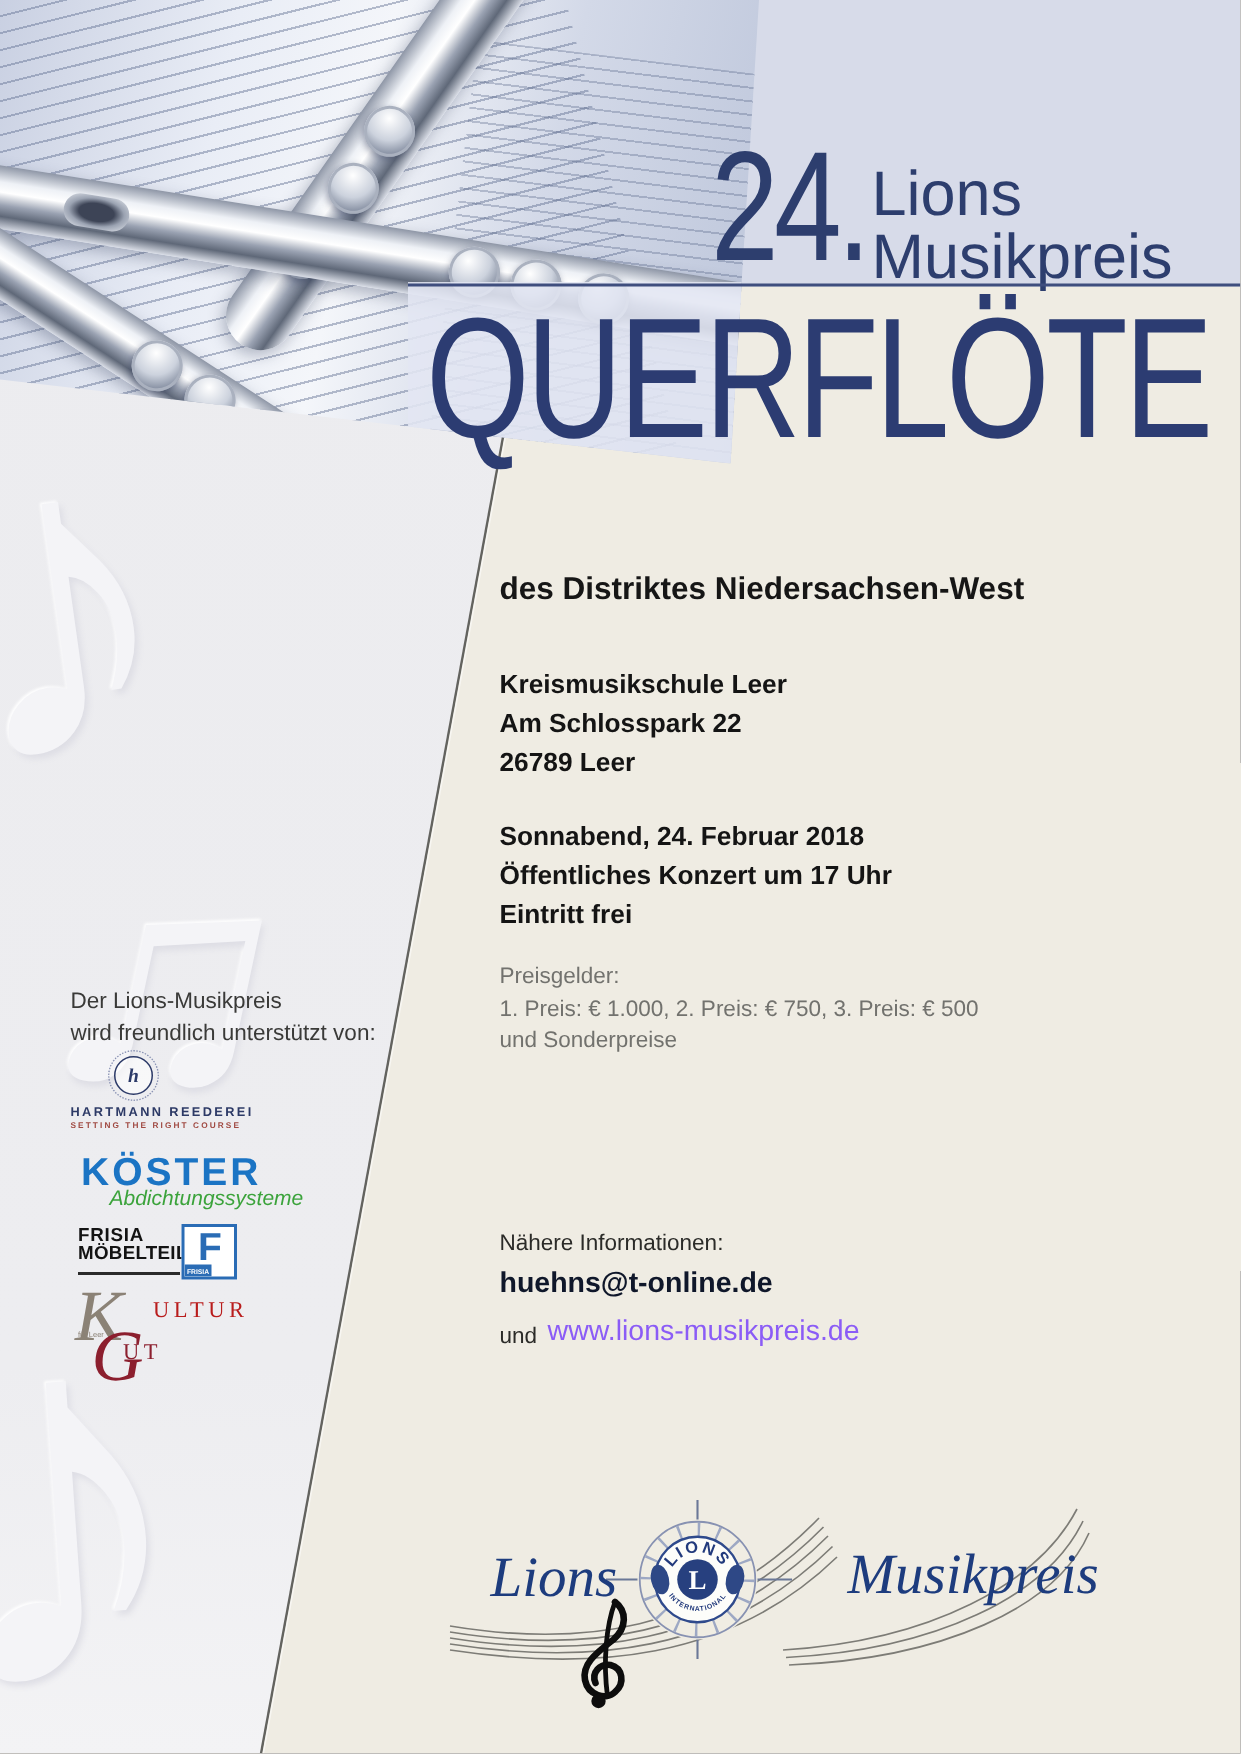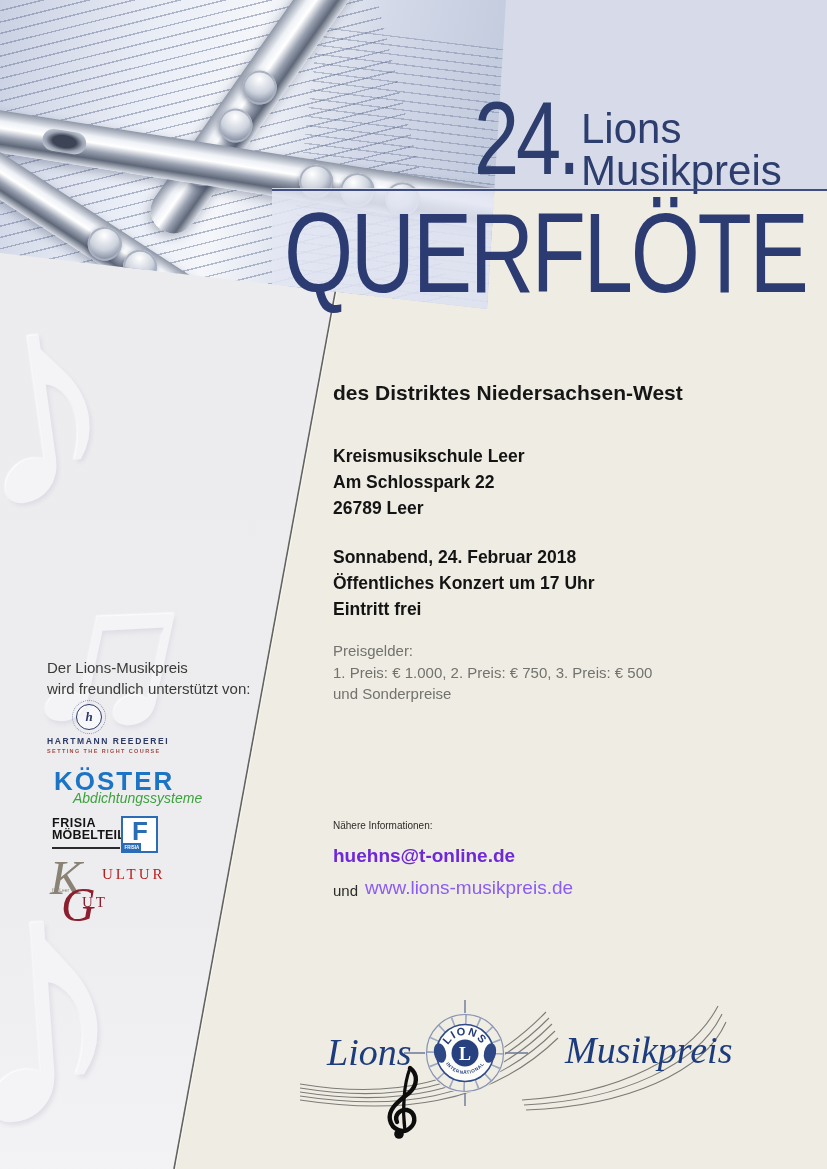--- a/index.html
+++ b/index.html
@@ -57,22 +57,22 @@
 
   
   .mtxt{position:absolute;left:333px;z-index:4;white-space:nowrap;}
   .subtitle{top:381px;font-size:21px;font-weight:700;color:#161616;}
   .block-bold{font-size:17.5px;font-weight:700;color:#141414;line-height:26px;}
   .venue{top:443px;}
   .event{top:544px;}
   .block-gray{font-size:15px;color:#72726e;line-height:21.5px;}
   .prizes{top:640px;}
   .qualification{top:724px;}
-  .info-label{top:820px;font-size:10px;color:#2b2b28;}
-  .email{top:845px;font-size:19px;font-weight:700;color:#6d28d9;}
+  .info-label{top:820px;font-size:15px;color:#2b2b28;}
+  .email{top:845px;font-size:19px;font-weight:700;color:#0f172a;}
   .webrow{top:877px;display:flex;align-items:flex-end;gap:7px;}
   .web-prefix{font-size:15px;color:#2b2b28;}
   .web-url{font-size:19px;font-weight:400;color:#8b5cf6;}
 
   
   .stxt{position:absolute;z-index:4;white-space:nowrap;}
   .support{left:47px;top:657px;font-size:15px;color:#3a3a38;line-height:21px;}
   .h-ring-outer{left:72px;top:700px;width:32px;height:32px;border:1px dotted #8a93b4;border-radius:50%;
                 display:flex;align-items:center;justify-content:center;background:transparent;}
   .h-ring{width:24px;height:24px;border:1.5px solid #2c3a68;border-radius:50%;background:rgba(255,255,255,.6);

